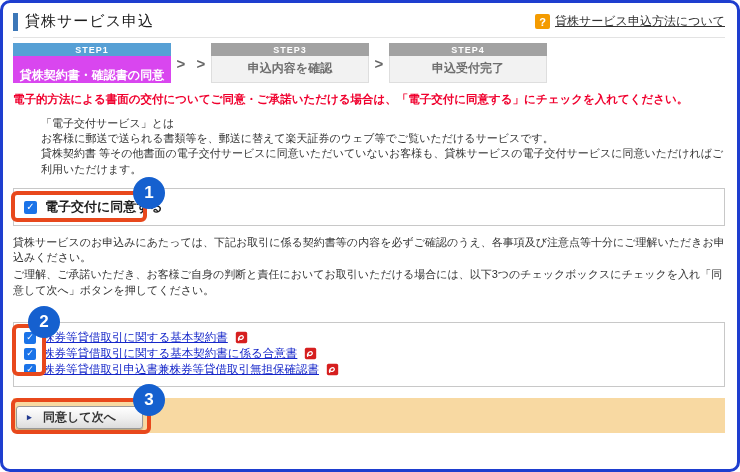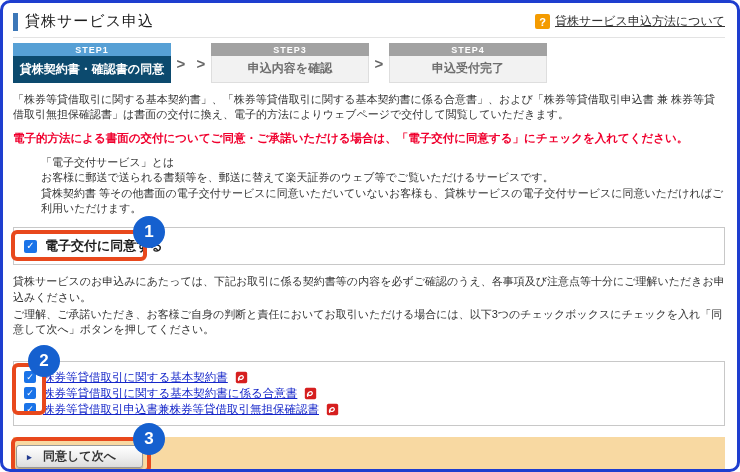--- a/index.html
+++ b/index.html
@@ -23,21 +23,21 @@
   .help-link { font-size:12px; color:#333; text-decoration:underline; }
 
   
   .steps { display:flex; align-items:stretch; margin-top:5px; height:40px; }
   .step { width:158px; display:flex; flex-direction:column; }
   .step-head { height:13px; font-size:9px; font-weight:bold; color:#fff; letter-spacing:1px;
     display:flex; align-items:center; justify-content:center; }
   .step-body { flex:1; display:flex; align-items:center; justify-content:center;
     font-size:12px; font-weight:bold; text-align:center; line-height:1.15; white-space:pre-line; }
   .step.active .step-head { background:#57a0d5; }
-  .step.active .step-body { background:#0c4a6e; color:#fff; }
+  .step.active .step-body { background:#d946ef; color:#fff;align-items:flex-end; }
   .step.upcoming .step-head { background:#a2a2a2; }
   .step.upcoming .step-body { background:#f2f2f2; color:#6e6e6e;
     border:1px solid #dedede; border-top:none; }
   .chev { width:20px; display:flex; align-items:center; justify-content:center;
     color:#666; font-size:15px; font-weight:bold; }
 
   
   .para { font-size:11px; line-height:1.38; margin-top:9px; color:#333; }
   .red-note { margin-top:9px; font-size:11.5px; font-weight:bold; color:#f0002e; line-height:1.35; }
   .service { margin-top:8px; font-size:11px; line-height:1.4; color:#333;margin-left:28px; }
@@ -109,21 +109,20 @@
         <div class="step-head">STEP3</div>
         <div class="step-body"><span>申込内容を確認</span></div>
       </div>
       <div class="chev">&gt;</div>
       <div class="step upcoming">
         <div class="step-head">STEP4</div>
         <div class="step-body"><span>申込受付完了</span></div>
       </div>
     </div>
 
-    <div class="para">「株券等貸借取引に関する基本契約書」、「株券等貸借取引に関する基本契約書に係る合意書」、および「株券等貸借取引申込書 兼 株券等貸借取引無担保確認書」は書面の交付に換え、電子的方法によりウェブページで交付して閲覧していただきます。</div>
 
     <div class="red-note">電子的方法による書面の交付についてご同意・ご承諾いただける場合は、「電子交付に同意する」にチェックを入れてください。</div>
 
     <div class="service">
       <div>「電子交付サービス」とは</div>
       <div>お客様に郵送で送られる書類等を、郵送に替えて楽天証券のウェブ等でご覧いただけるサービスです。</div>
       <div>貸株契約書 等その他書面の電子交付サービスに同意いただいていないお客様も、貸株サービスの電子交付サービスに同意いただければご利用いただけます。</div>
     </div>
 
     <div class="consent-box">

